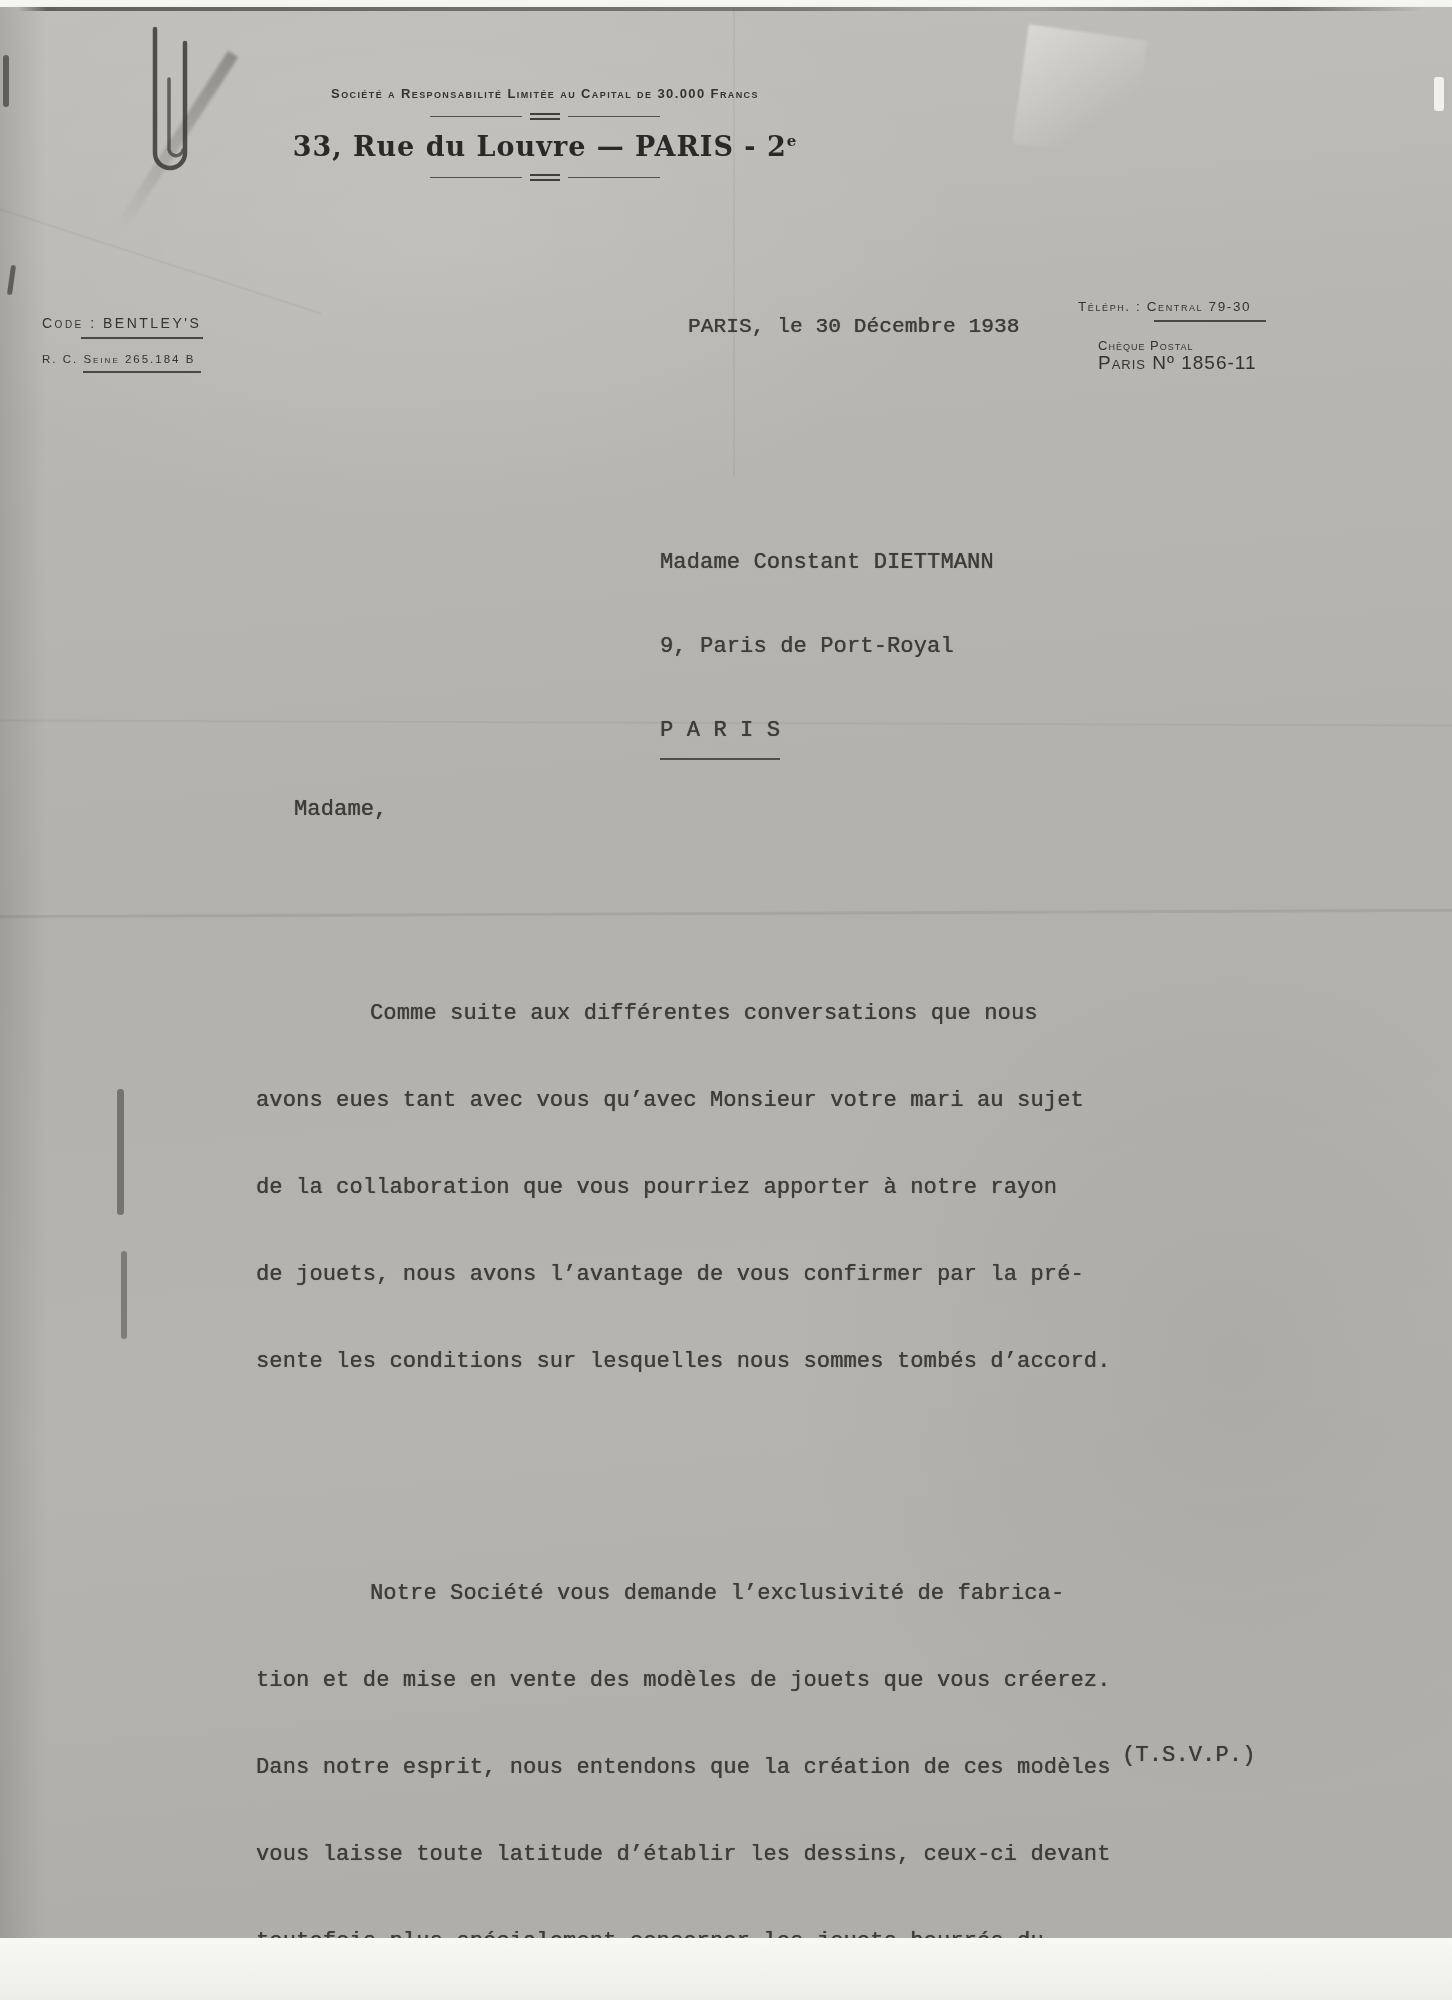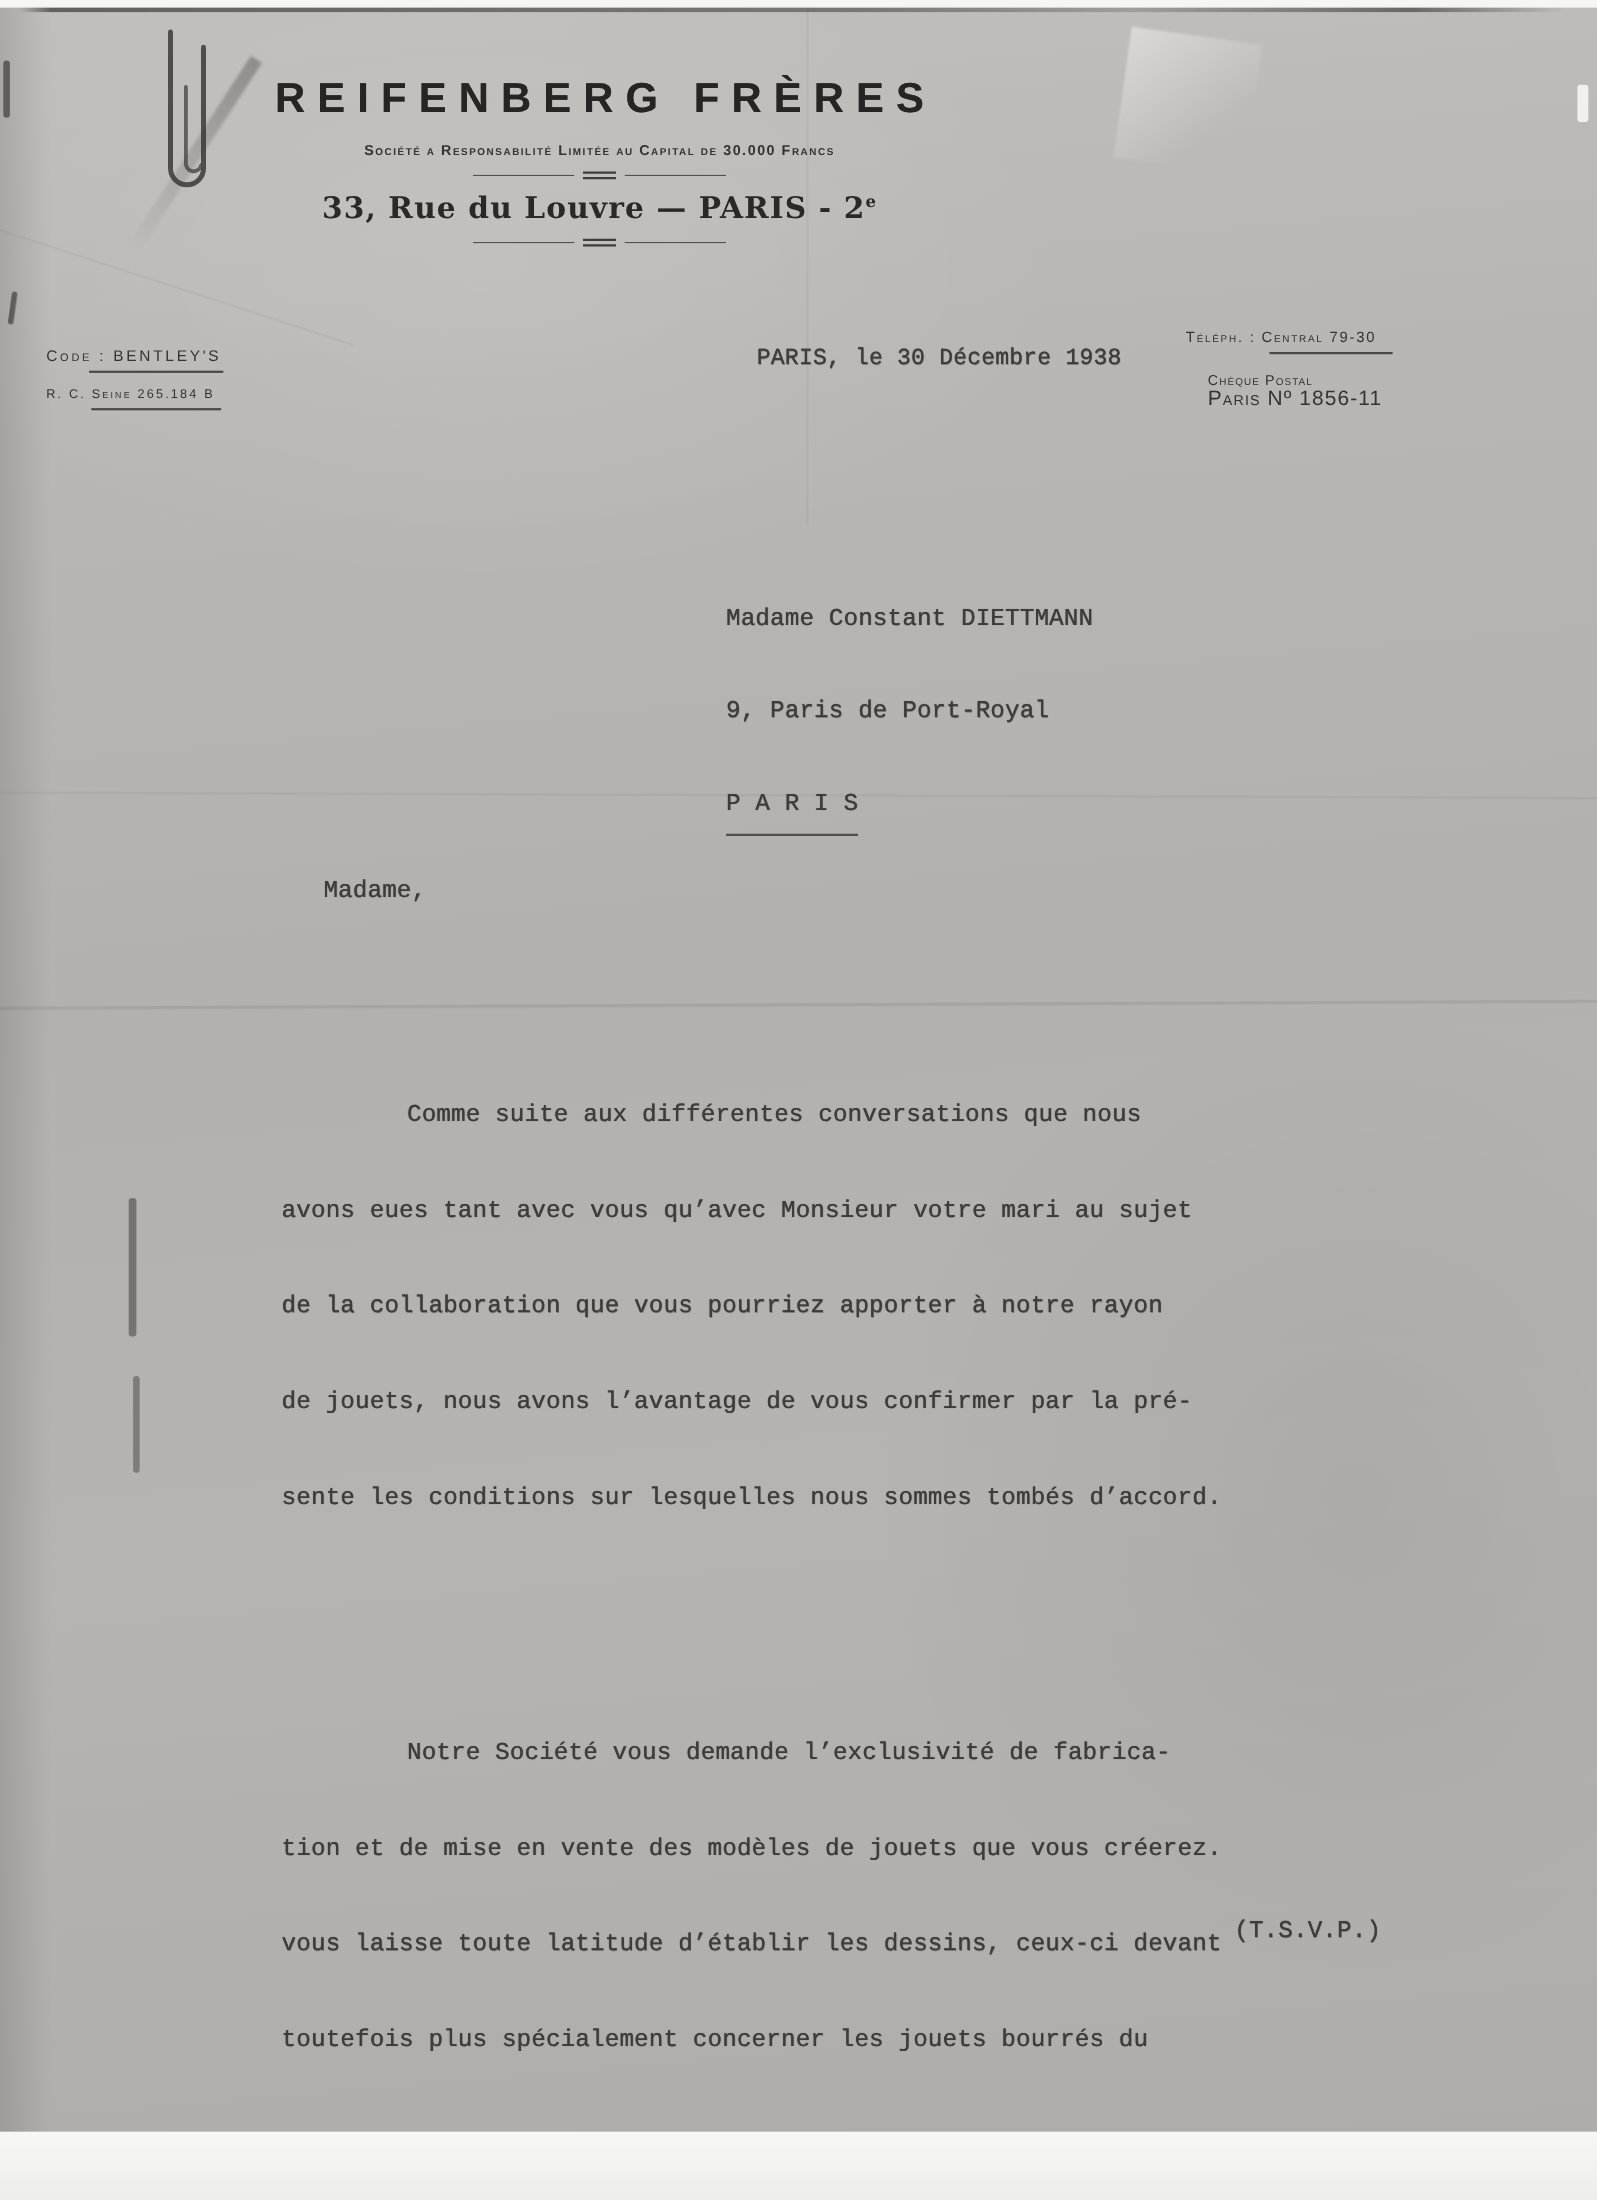--- a/index.html
+++ b/index.html
@@ -114,21 +114,20 @@
     <div class="mark m3"></div>
     <div class="mark m4"></div>
     <div class="mark m5"></div>
 
     <svg class="clip" width="72" height="176" viewBox="0 0 72 176">
       <path d="M17 8 V132 a15 15 0 0 0 30 0 V22" fill="none" stroke="#34322e" stroke-width="4.5" stroke-linecap="round"></path>
       <path d="M31 58 V126 a7 7 0 0 0 14 3" fill="none" stroke="#34322e" stroke-width="3.5" stroke-linecap="round" opacity=".85"></path>
     </svg>
 
     <div class="letterhead">
-      <div class="company">REIFENBERG FRÈRES</div>
       <div class="subtitle">Société a Responsabilité Limitée au Capital de 30.000 Francs</div>
       <div class="ornament">
         <span class="orn-line"></span>
           <span class="orn-center"></span>
           <span class="orn-line"></span>
       </div>
       <div class="street">
         <span>33, Rue du Louvre — PARIS - 2</span><sup>e</sup>
       </div>
       <div class="ornament">
@@ -169,20 +168,21 @@
       <div class="para">
         <div class="line">Comme suite aux différentes conversations que nous</div>
         <div class="line">avons eues tant avec vous qu’avec Monsieur votre mari au sujet</div>
         <div class="line">de la collaboration que vous pourriez apporter à notre rayon</div>
         <div class="line">de jouets, nous avons l’avantage de vous confirmer par la pré-</div>
         <div class="line">sente les conditions sur lesquelles nous sommes tombés d’accord.</div>
       </div>
       <div class="para">
         <div class="line">Notre Société vous demande l’exclusivité de fabrica-</div>
         <div class="line">tion et de mise en vente des modèles de jouets que vous créerez.</div>
+        <div class="line">Dans notre esprit, nous entendons que la création de ces modèles</div>
         <div class="line">vous laisse toute latitude d’établir les dessins, ceux-ci devant</div>
         <div class="line">toutefois plus spécialement concerner les jouets bourrés du</div>
         
       </div>
       
       
     </div>
 
     <div class="typed tsvp">(T.S.V.P.)</div>
 

